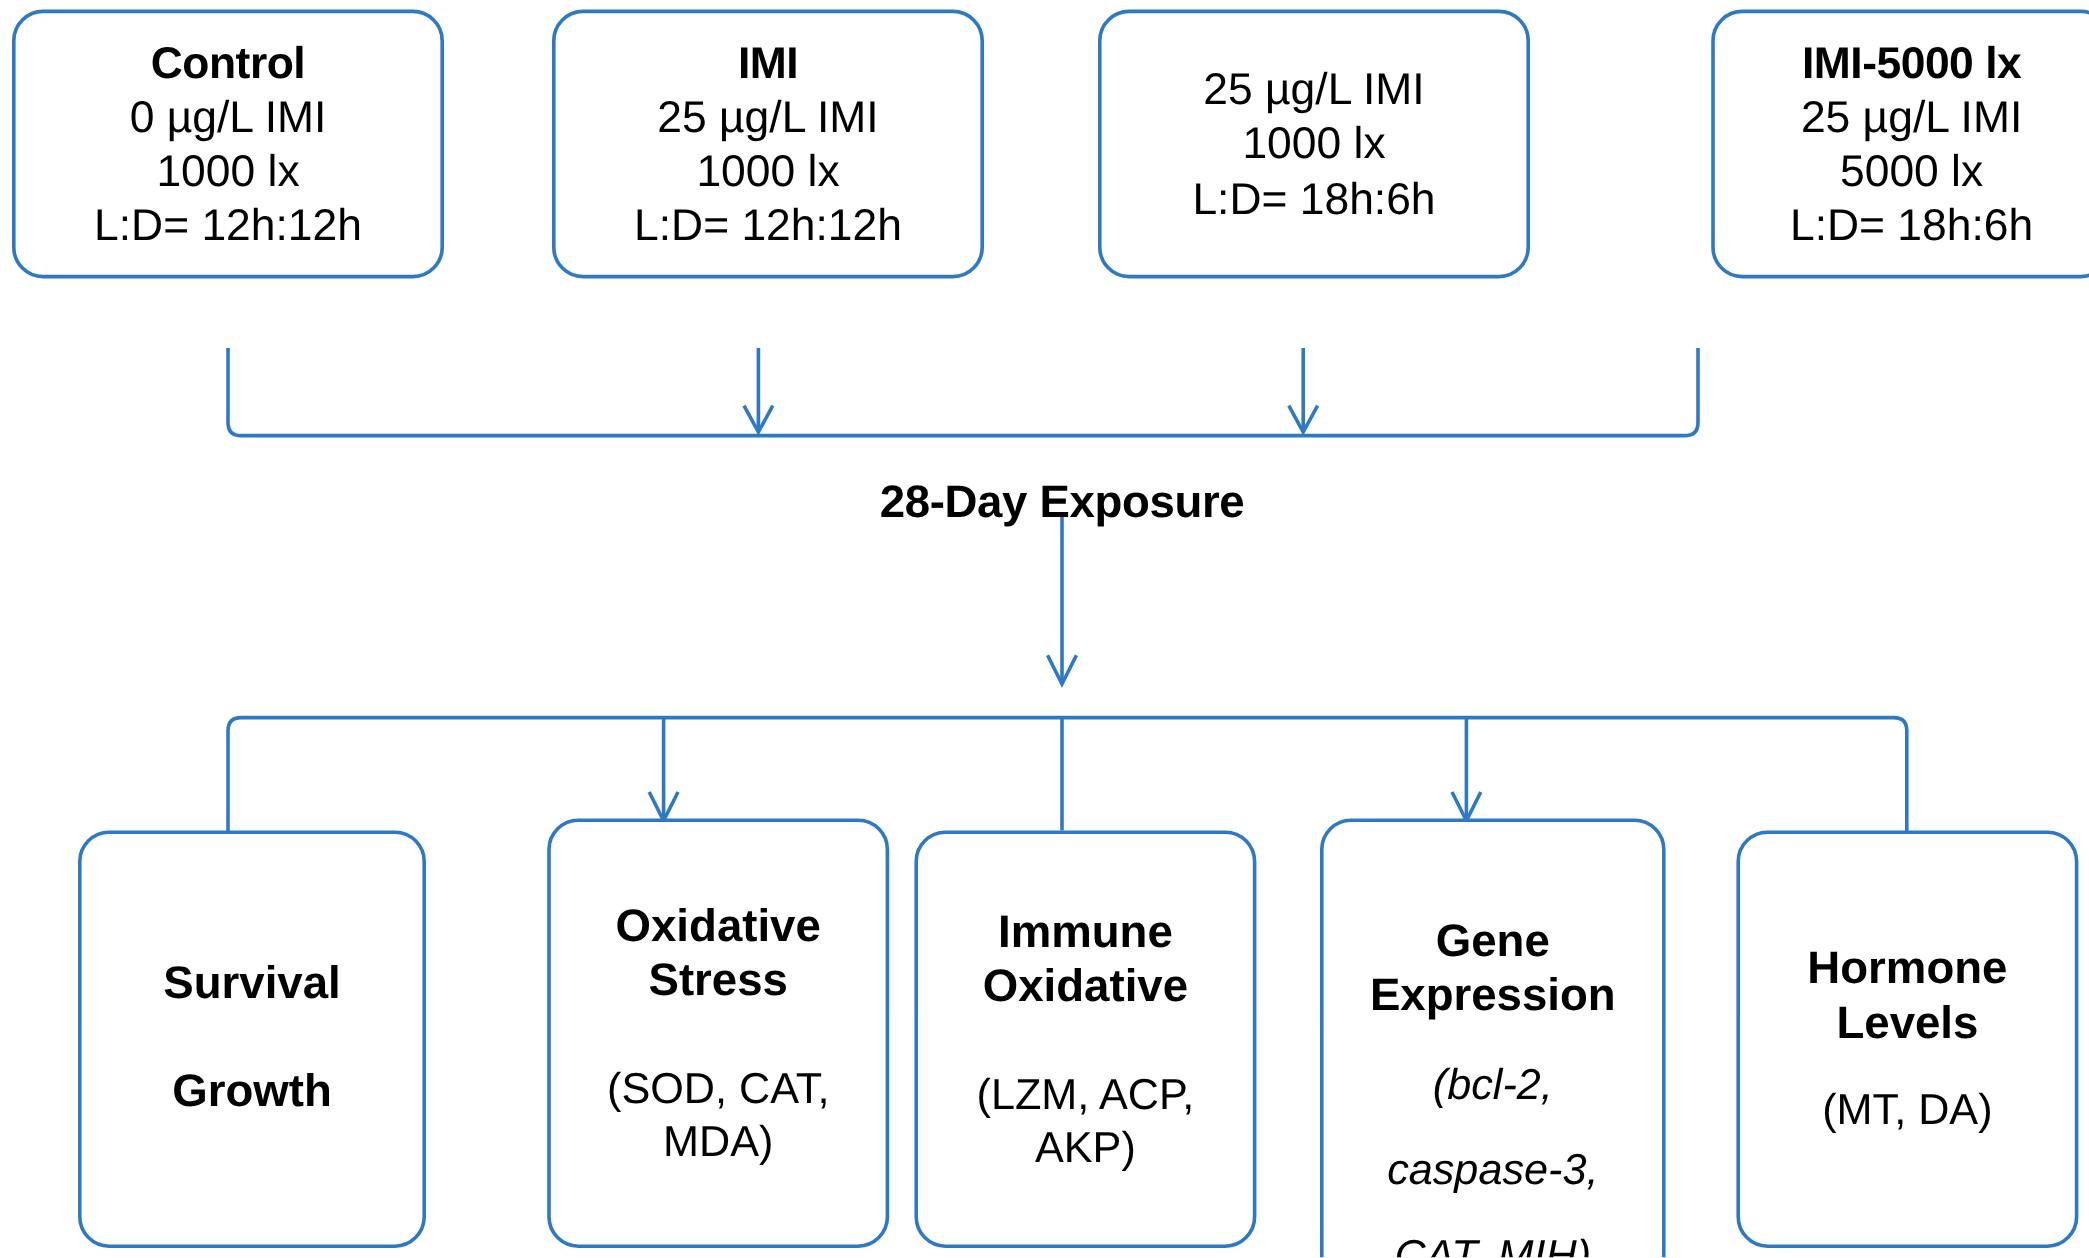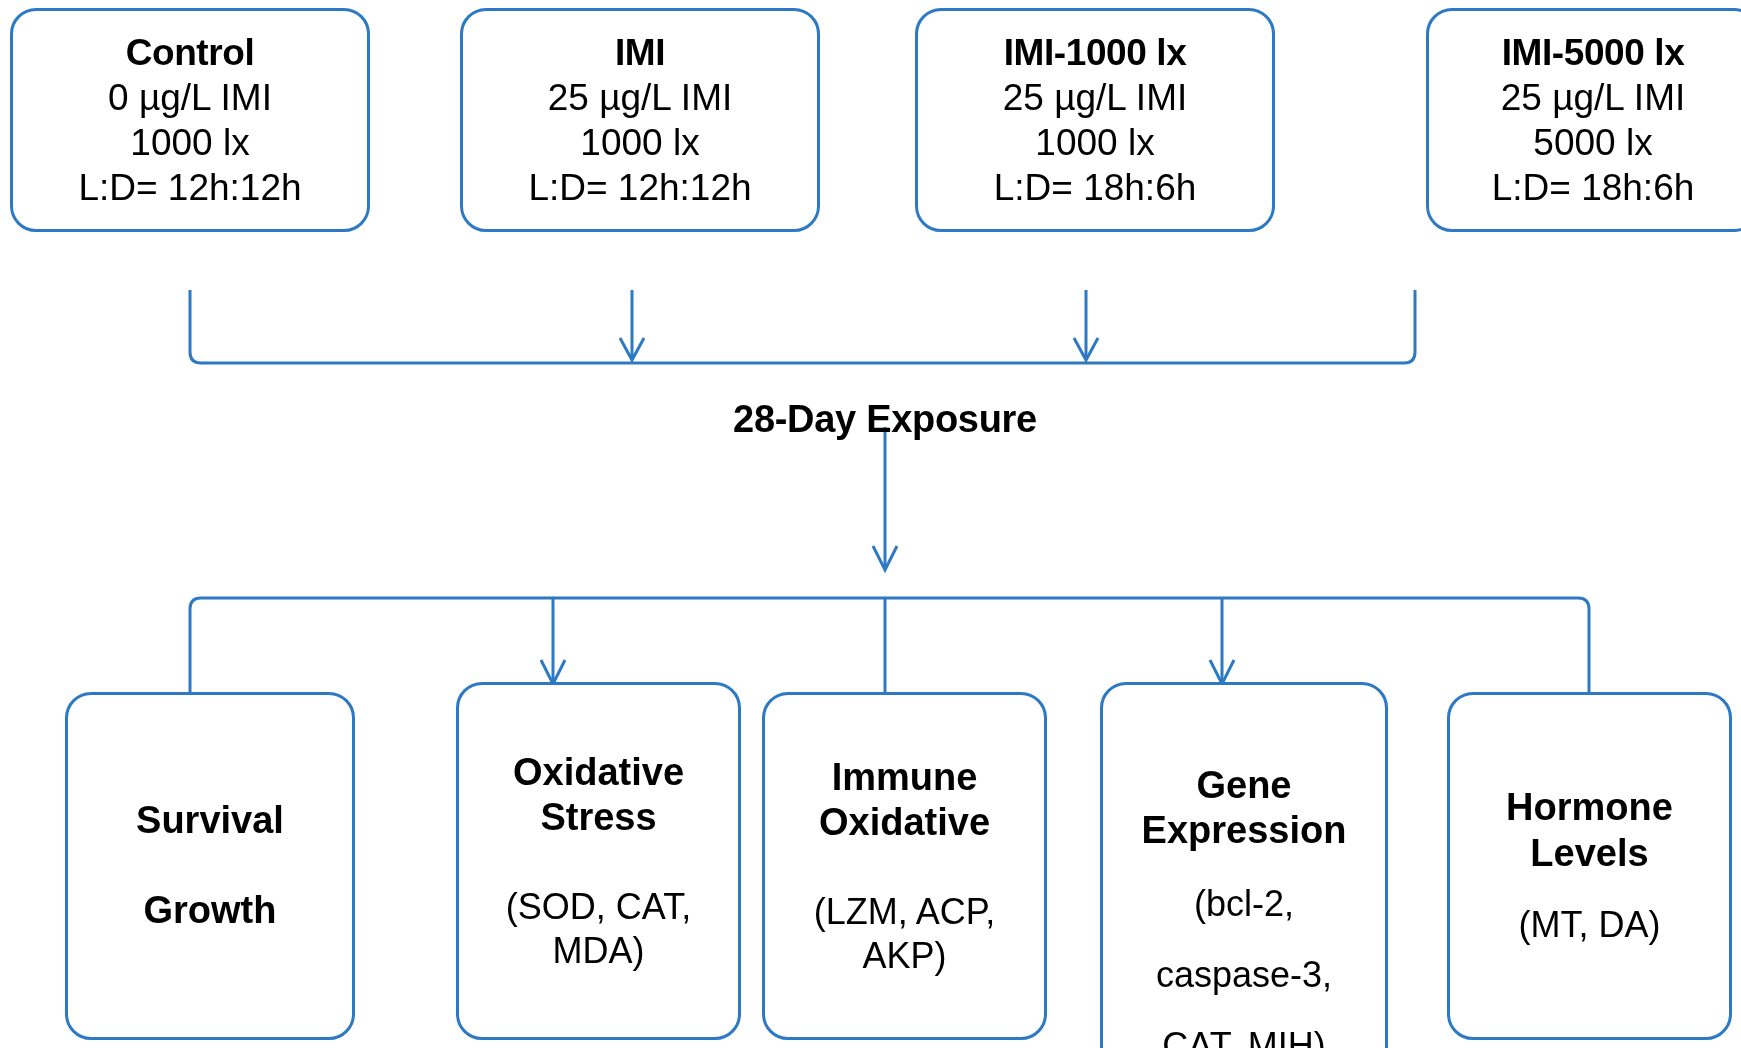--- a/index.html
+++ b/index.html
@@ -56,20 +56,21 @@
     font-weight: bold;
     font-size: 38px;
     line-height: 1.2;
   }
   .outcome-sub {
     font-weight: normal;
     font-size: 36px;
     line-height: 1.22;
   }
   .outcome-sub.italic {
+    font-style: italic;
     line-height: 1.2;
     margin-top: 28px;
   }
   .spacer { height: 44px; }
   .spacer-sm { height: 26px; }
   .stage-label {
     position: absolute;
     font-weight: bold;
     font-size: 38px;
     letter-spacing: -0.3px;
@@ -115,21 +116,20 @@
   </div>
 
   <div class="node" style="left:460px; top:8px; width:360px; height:224px;">
     <div class="grp-title">IMI</div>
     <div class="grp-line">25 µg/L IMI</div>
     <div class="grp-line">1000 lx</div>
     <div class="grp-line">L:D= 12h:12h</div>
   </div>
 
   <div class="node" style="left:915px; top:8px; width:360px; height:224px;">
-    <div class="grp-title">IMI-1000 lx</div>
     <div class="grp-line">25 µg/L IMI</div>
     <div class="grp-line">1000 lx</div>
     <div class="grp-line">L:D= 18h:6h</div>
   </div>
 
   <div class="node" style="left:1426px; top:8px; width:334px; height:224px;">
     <div class="grp-title">IMI-5000 lx</div>
     <div class="grp-line">25 µg/L IMI</div>
     <div class="grp-line">5000 lx</div>
     <div class="grp-line">L:D= 18h:6h</div>

